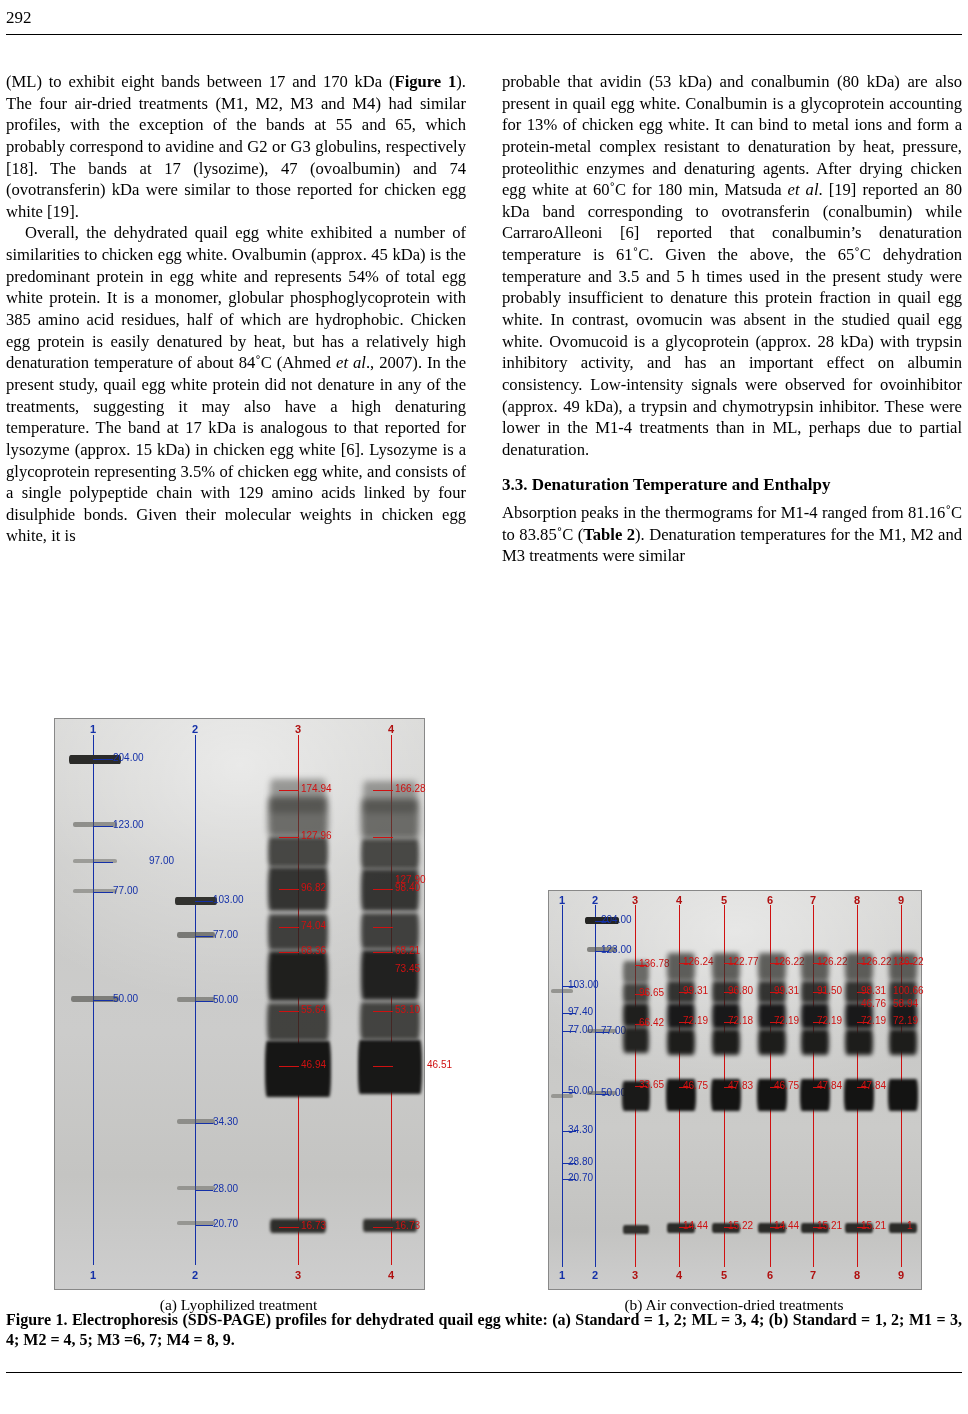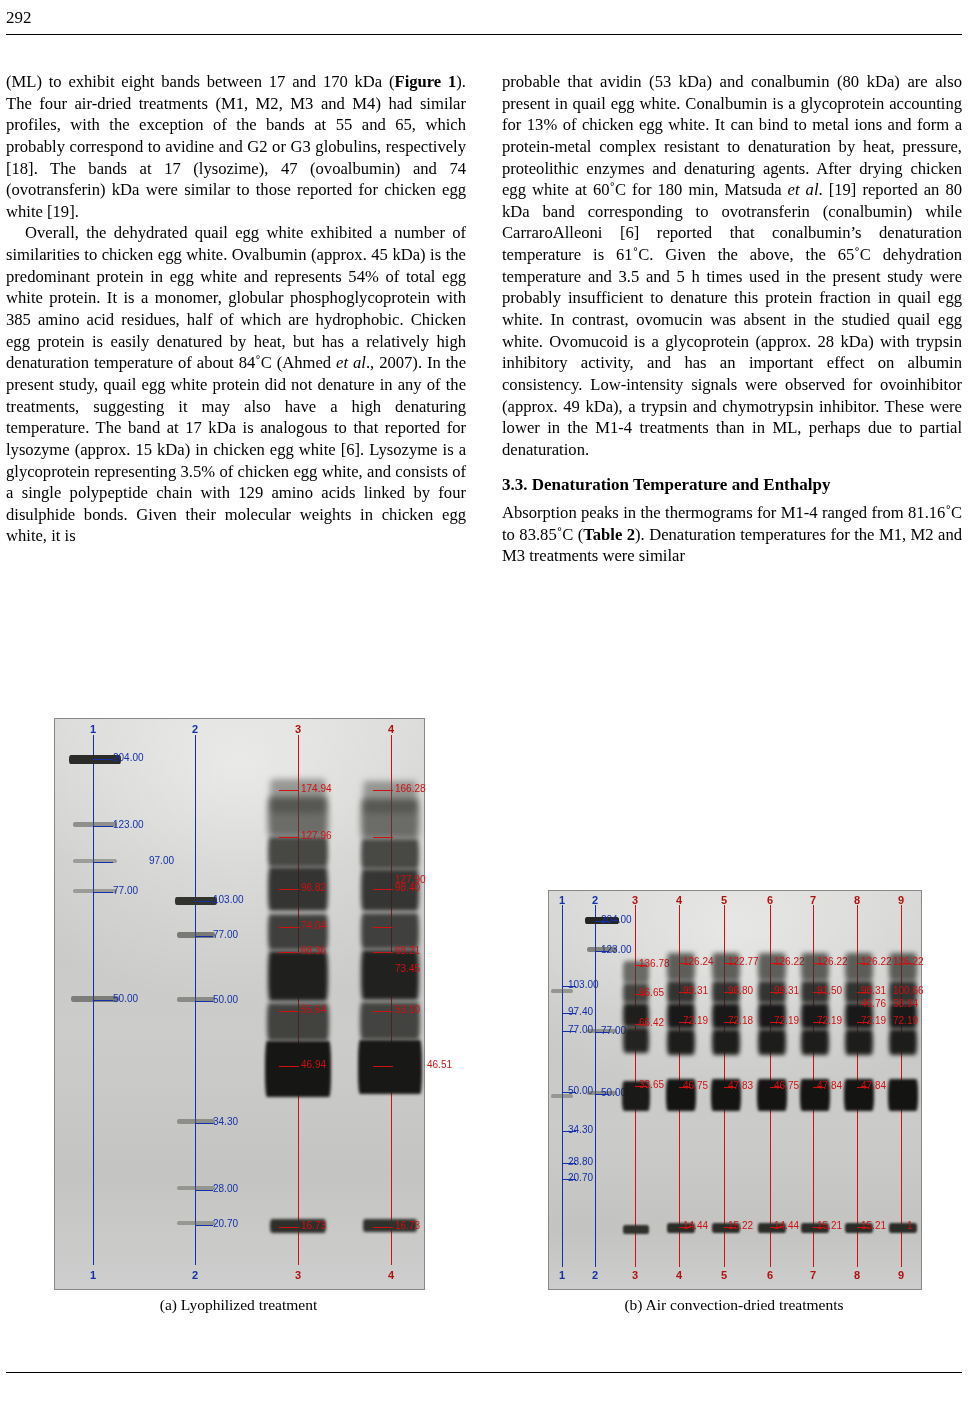--- a/index.html
+++ b/index.html
@@ -498,16 +498,17 @@
         <div class="mk" style="left:344px; top:107px;">58.94</div>
         <div class="mk" style="left:344px; top:124px;">72.19</div>
         <div class="mk" style="left:358px; top:329px;">1</div>
       </div>
 
       <div class="gel-caption" id="cap-b">(b) Air convection-dried treatments</div>
       <div class="gel-caption" id="cap-a">(a) Lyophilized treatment</div>
     </div>
   </div>
 
+  <div class="fig-caption">Figure 1. Electrophoresis (SDS-PAGE) profiles for dehydrated quail egg white: (a) Standard = 1, 2; ML = 3, 4; (b) Standard = 1, 2; M1 = 3, 4; M2 = 4, 5; M3 =6, 7; M4 = 8, 9.</div>
 
   <div class="rule" id="rule-bottom"></div>
 
 </div>
 
 </body></html>

